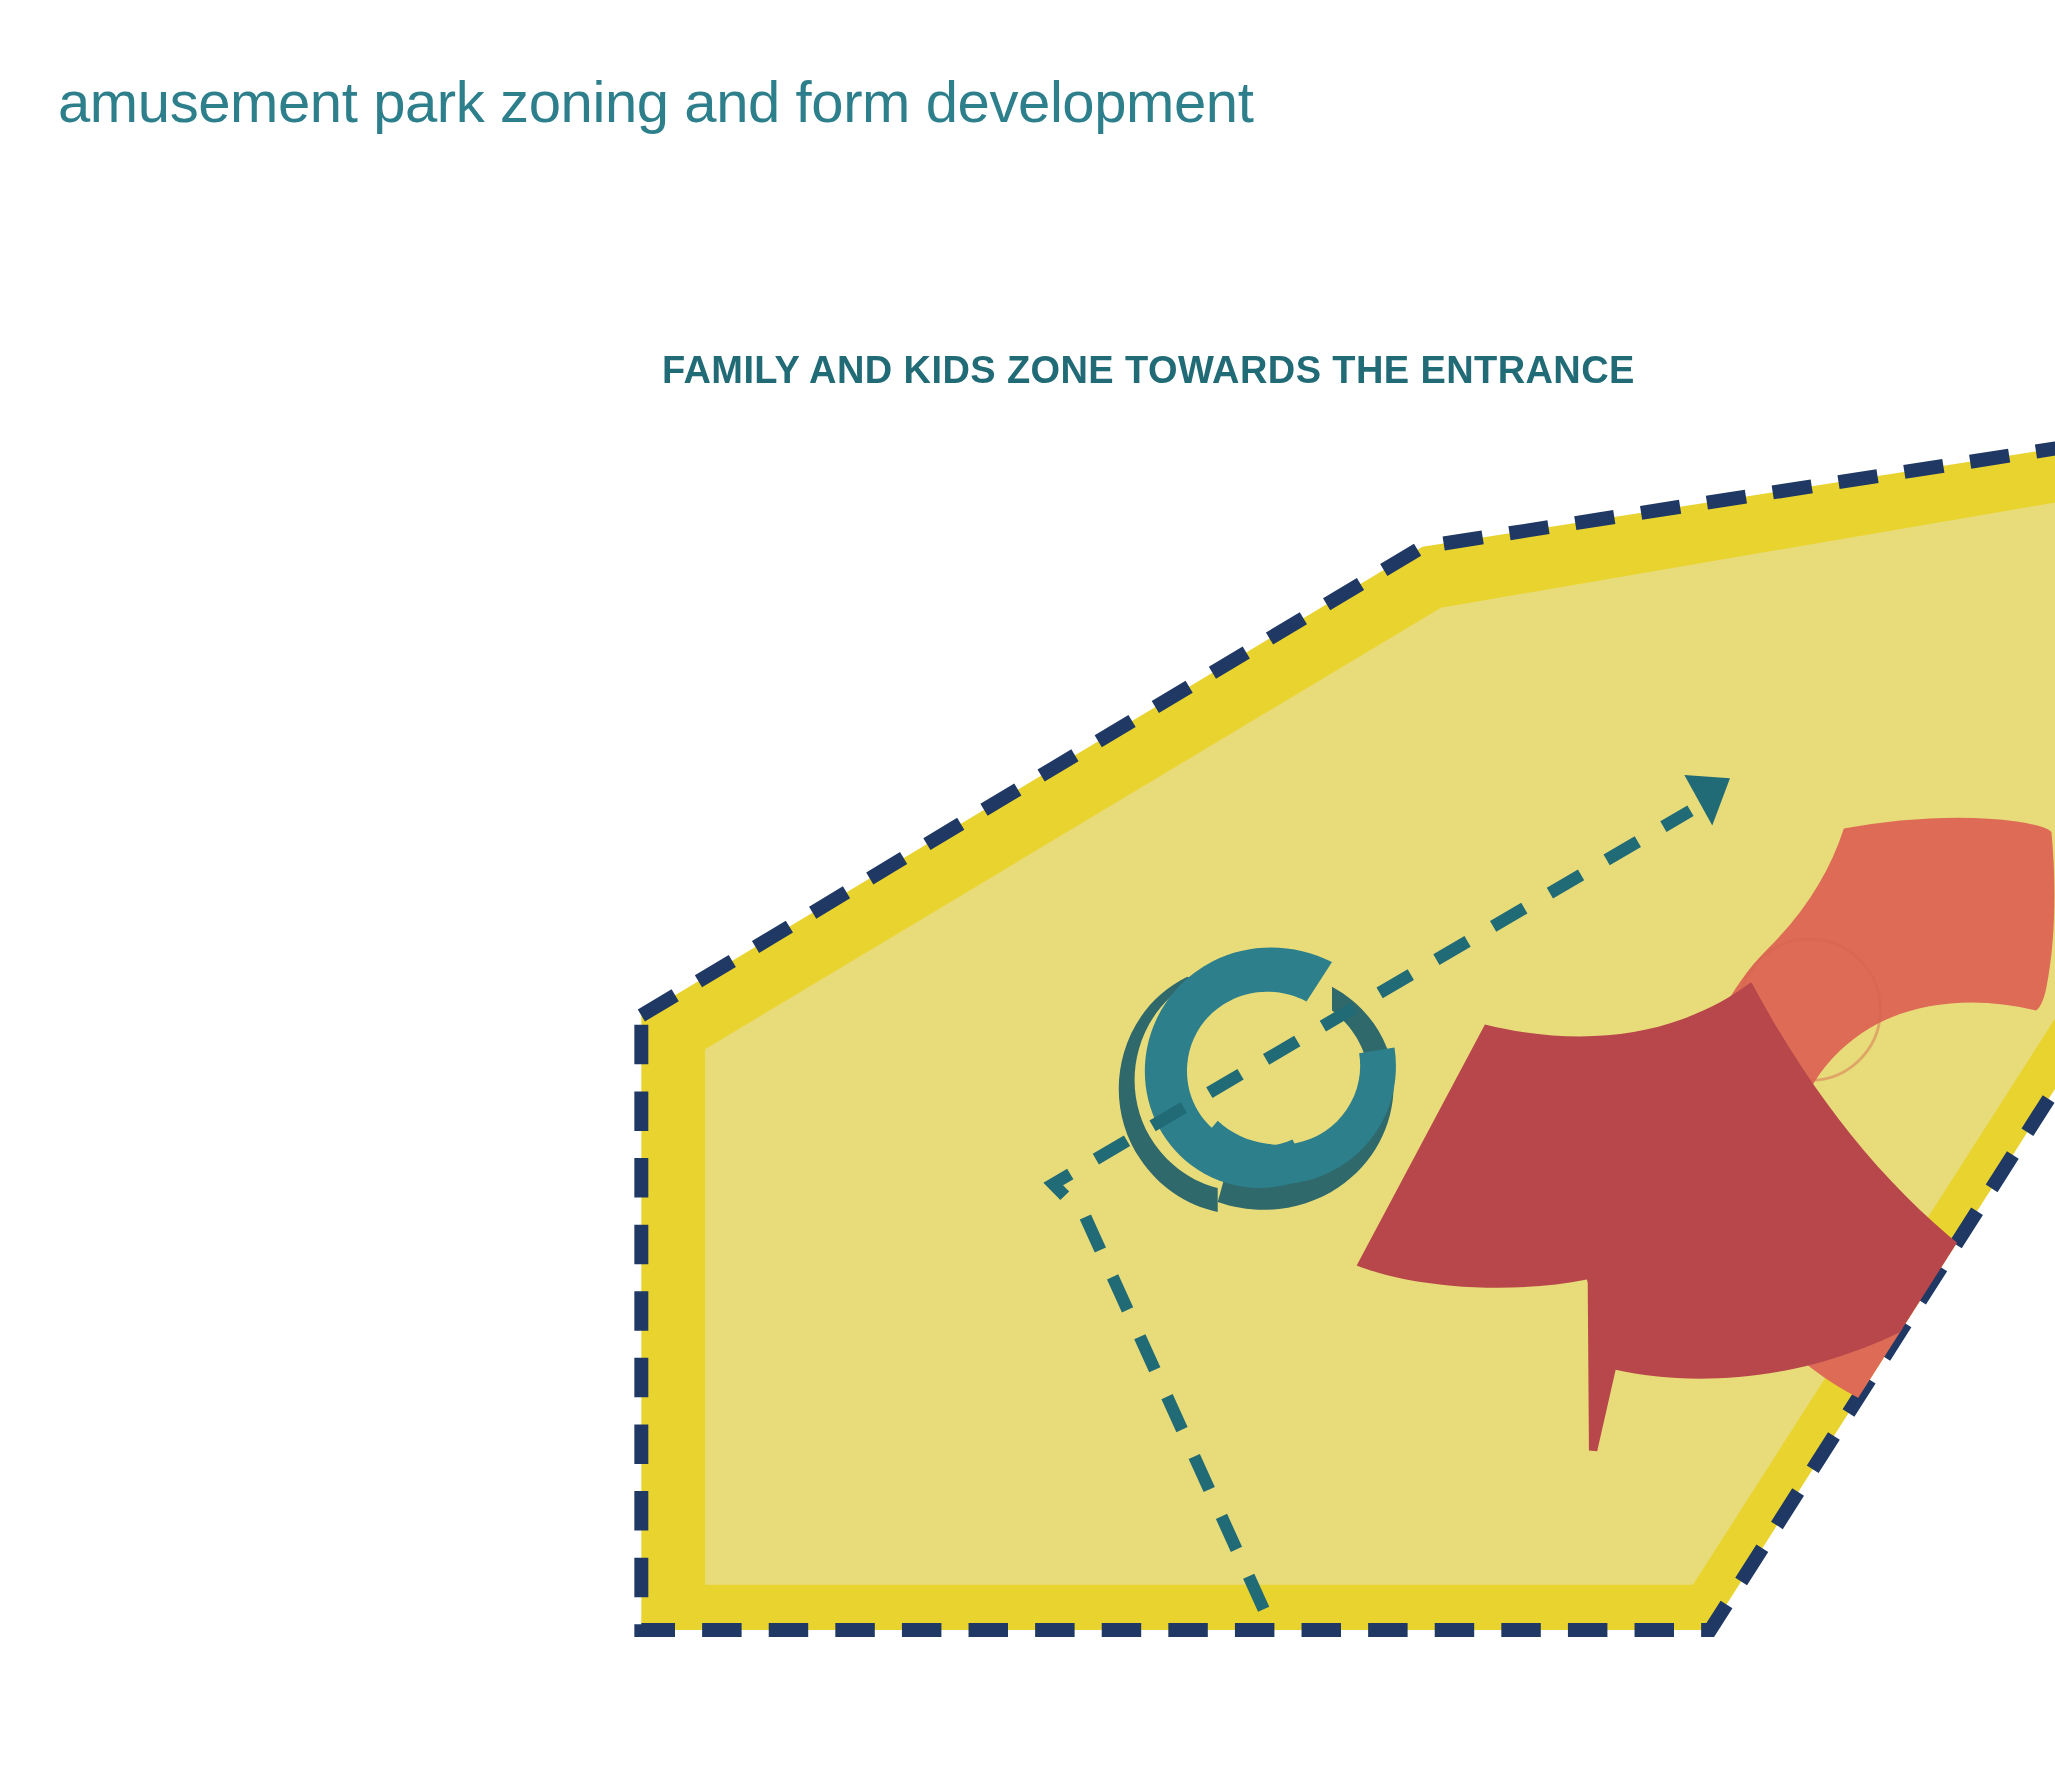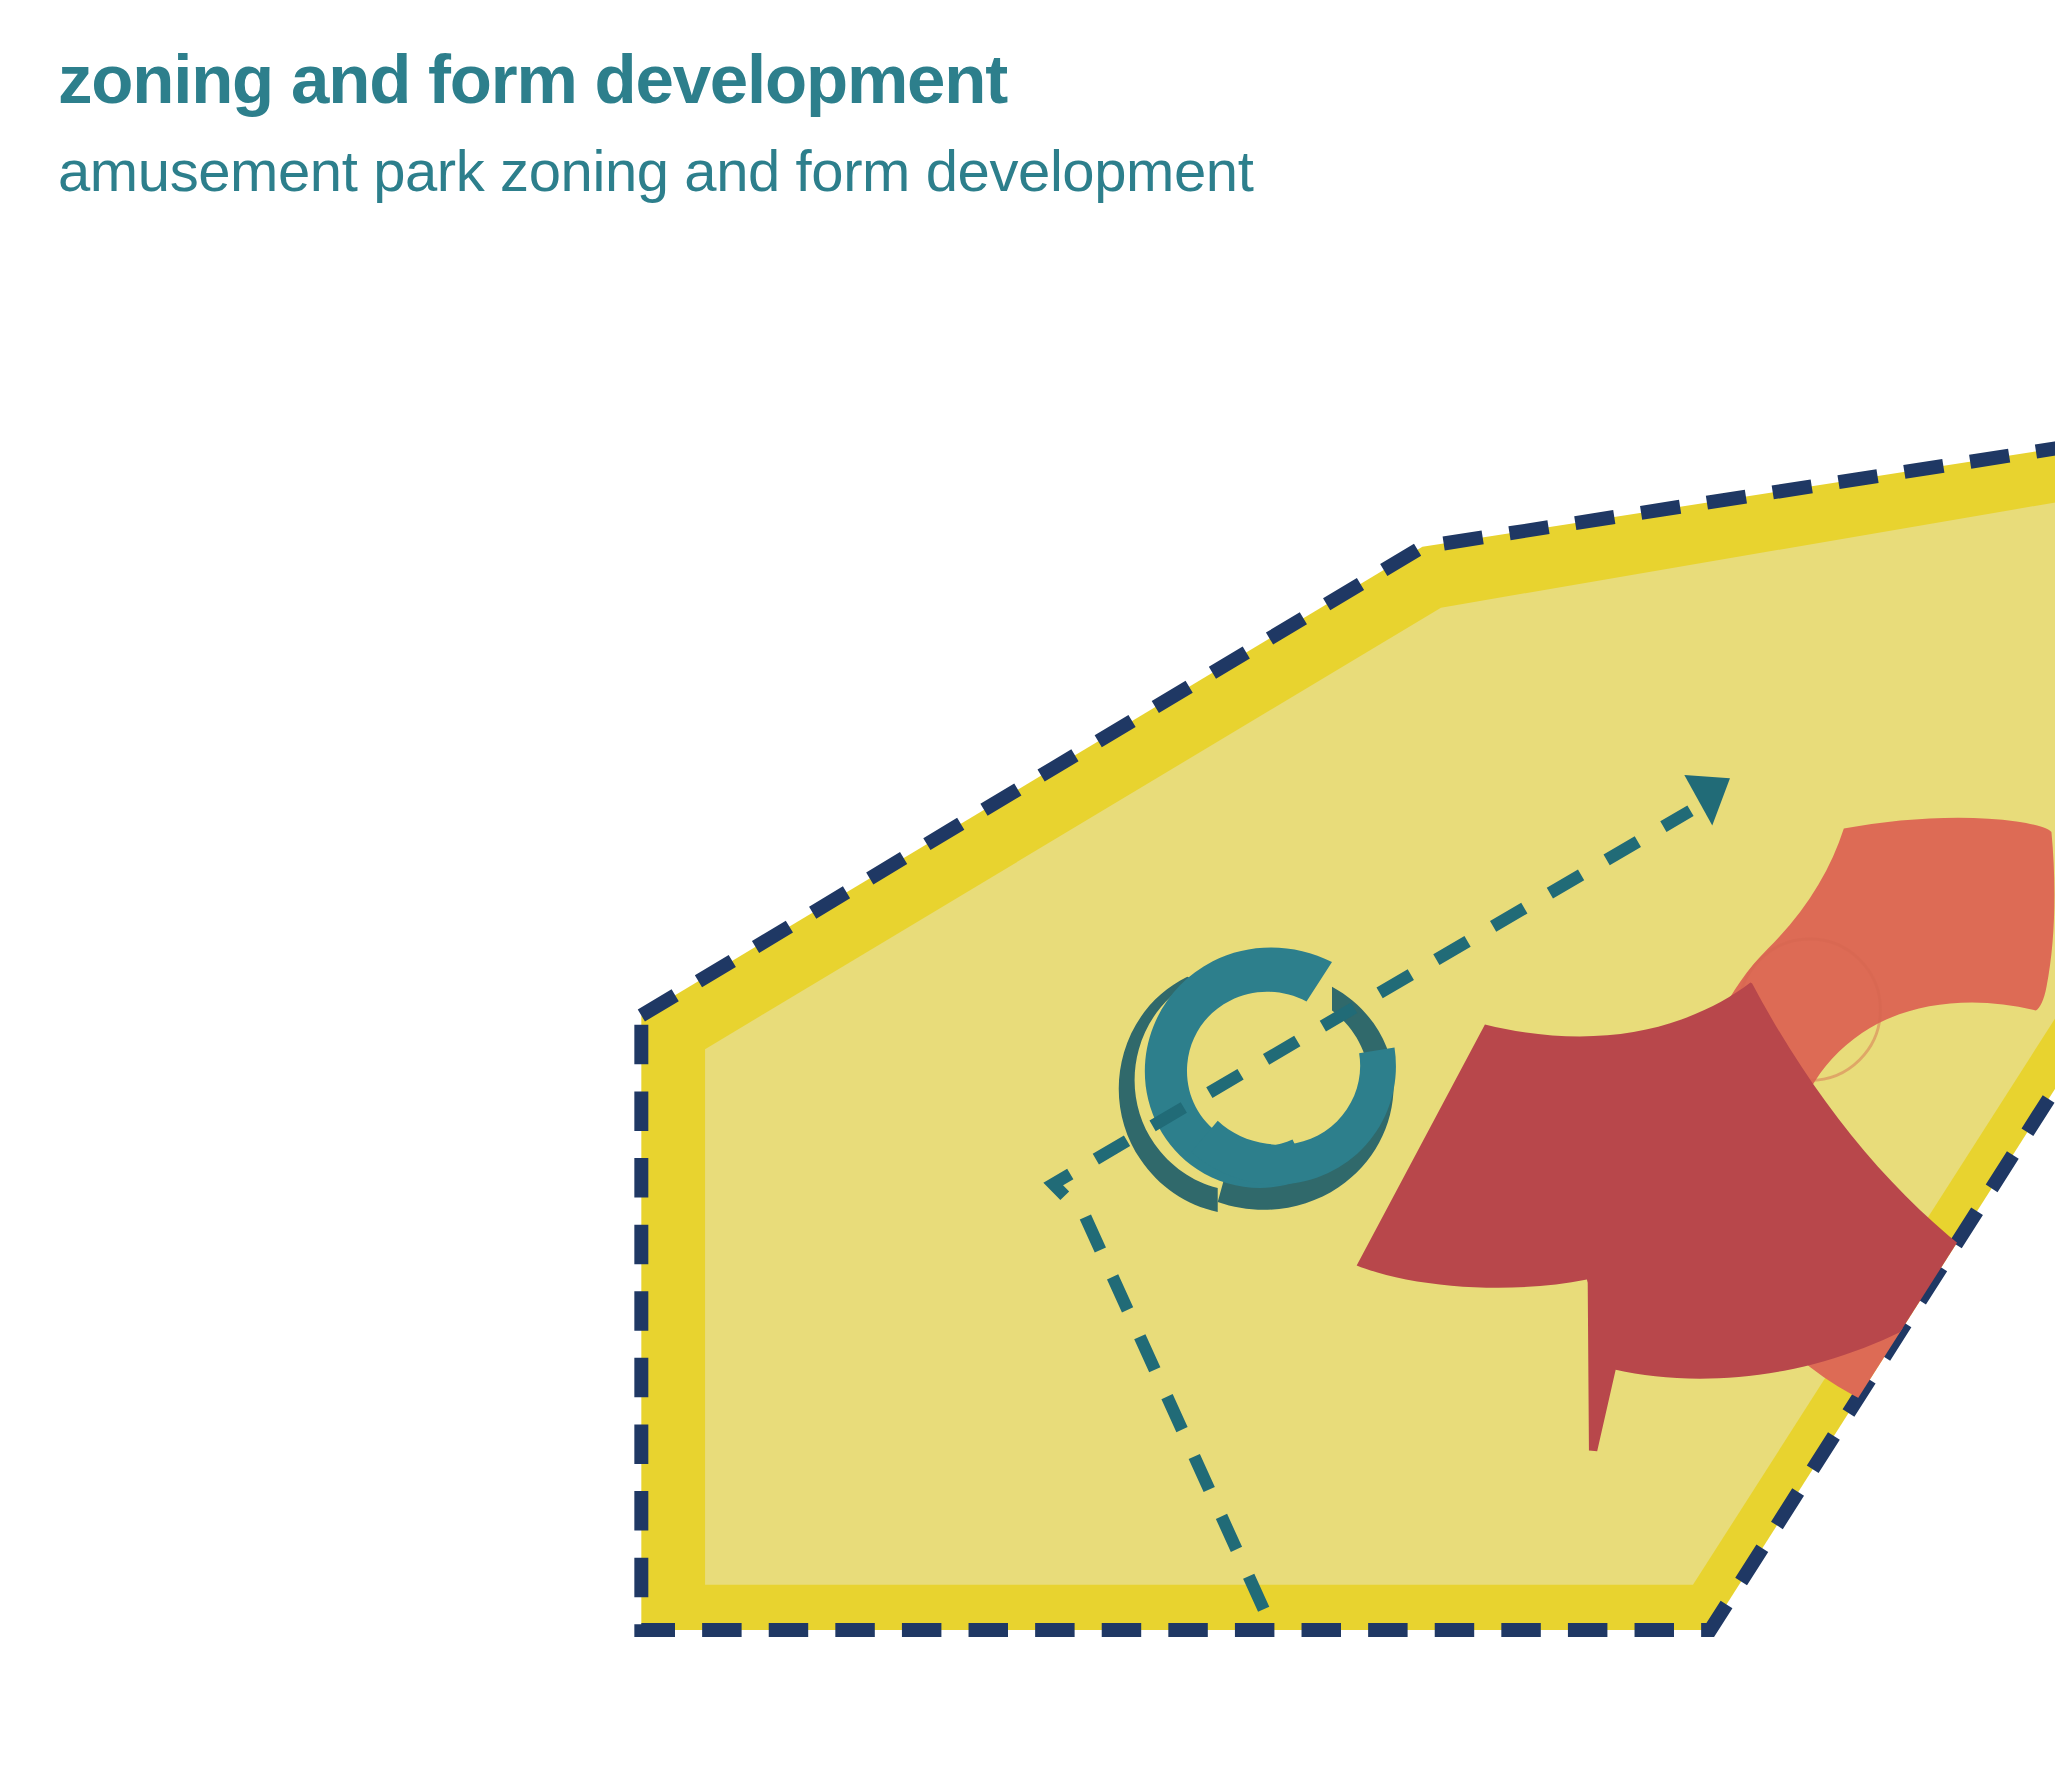--- a/index.html
+++ b/index.html
@@ -48,21 +48,20 @@
   
   .canvas{position:absolute;left:0;top:0;width:3182px;height:1790px;}
   .canvas svg{display:block;width:3182px;height:1790px;}
 </style>
 </head>
 <body>
 
 <div class="page">
 
   <div class="header">
-    <h1 class="title">zoning and form development</h1>
     <p class="subtitle">amusement park zoning and form development</p>
   </div>
 
   <div class="canvas">
     <svg viewBox="0 0 7740 4354" xmlns="http://www.w3.org/2000/svg">
       <defs>
         <clipPath id="siteClip">
           <polygon points="1560,2470 3460,1330 6100,920 4160,3965 1560,3965"></polygon>
         </clipPath>
 
@@ -168,15 +167,16 @@
                    C 3296,2684 3316,2622 3306,2562 Z" fill="#2D7F8C"></path>
         </g>
 
         <polyline points="3140,4060 2640,2960 2562,2880 4112,1972" fill="none" stroke="#216B77" stroke-width="30" stroke-dasharray="88 72" stroke-linecap="butt" stroke-linejoin="miter"></polyline>
 
         <polygon points="4097,1885 4208,1893 4165,2008" fill="#216B77"></polygon>
       </g>
     </svg>
   </div>
 
+  <div class="zone-label">FAMILY AND KIDS ZONE TOWARDS THE ENTRANCE</div>
 
 </div>
 
 
 </body></html>

